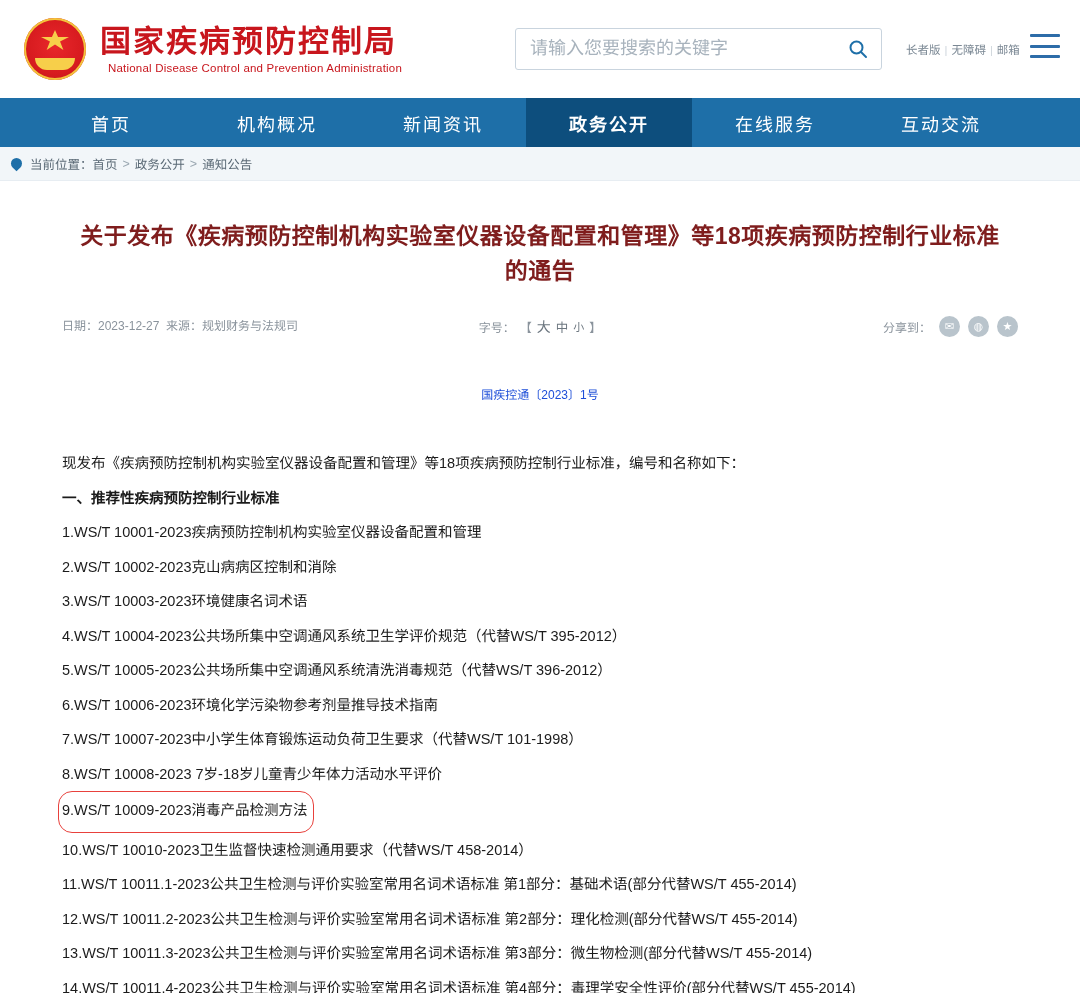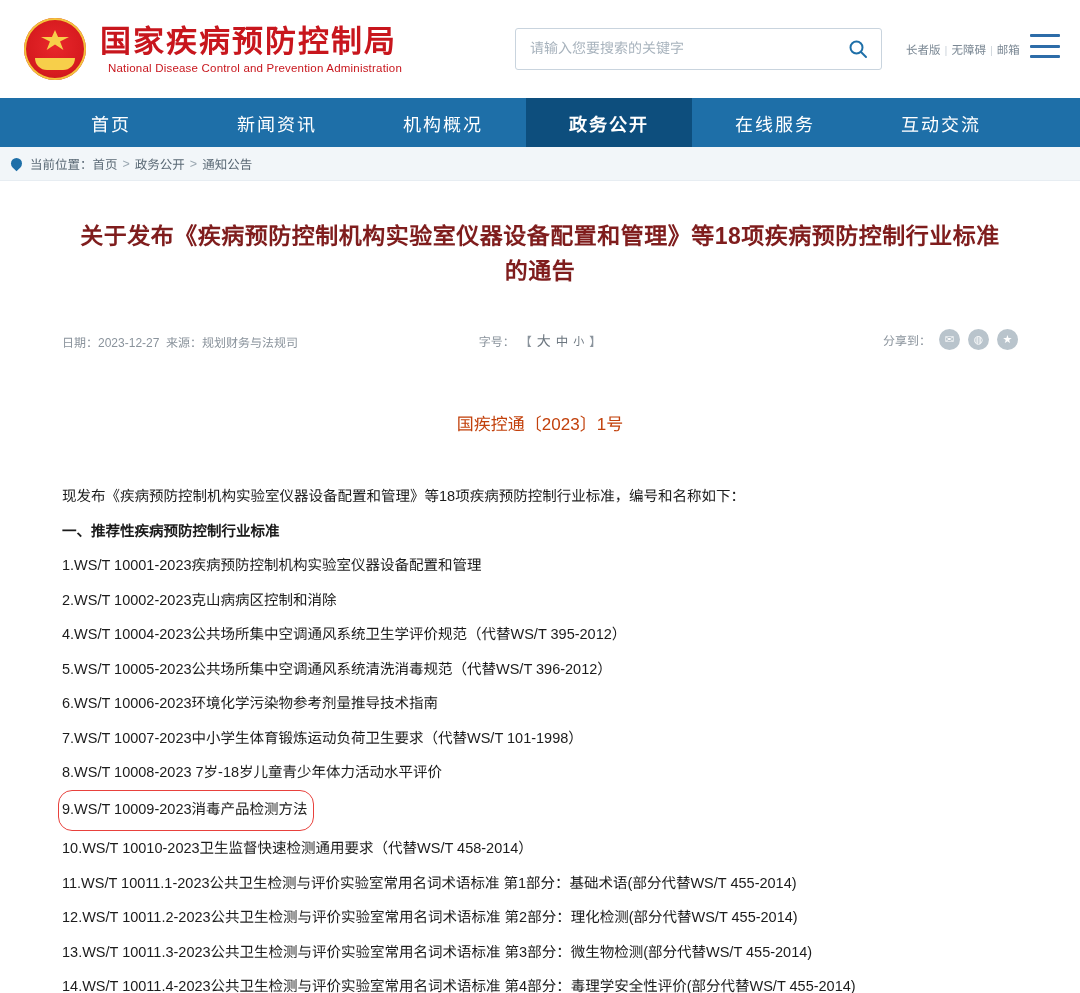--- a/index.html
+++ b/index.html
@@ -77,24 +77,24 @@
     background: #fff;
     display: flex;
     align-items: center;
   }
   .search-input {
     flex: 1;
     border: none;
     outline: none;
     height: 100%;
     padding: 0 14px;
-    font-size: 14px;
+    font-size: 18px;
     color: #be185d;
     background: transparent;
-    font-family: Liberation Serif, serif;
+    font-family: Liberation Mono, monospace;
   }
   .search-input::placeholder { color: #a8b3bd; }
   .search-btn {
     width: 46px; height: 100%;
     border: none;
     background: transparent;
     cursor: pointer;
     display: flex; align-items: center; justify-content: center;
   }
   .search-btn svg { display: block; }
@@ -173,21 +173,21 @@
     font-weight: bold;
     color: #7f1d1d;
     line-height: 1.5;
     padding: 38px 10px 0;
     letter-spacing: 0.5px;
   }
   .meta-row {
     margin-top: 28px;
     height: 34px;
     display: flex;
-    align-items: flex-end;
+    align-items: flex-start;
     position: relative;
     font-size: 12px;
     color: #8a939c;
   }
   .meta-left { white-space: nowrap; }
   .meta-center {
     position: absolute;
     left: 50%;
     transform: translateX(-50%);
     display: flex; align-items: center; gap: 5px;
@@ -208,23 +208,23 @@
     width: 21px; height: 21px; border-radius: 50%;
     display: inline-flex; align-items: center; justify-content: center;
     color: #fff; font-size: 11px;
   }
   .share-wechat { background: #b9c4cc; }
   .share-weibo  { background: #b9c4cc; }
   .share-star   { background: #b9c4cc; }
 
   .doc-no {
     text-align: center;
-    font-size: 17px;
-    color: #c2410c;
-    margin-top: 60px;
+    font-size: 12px;
+    color: #1d4ed8;
+    margin-top: 35px;
   }
   .body-text {
     margin-top: 44px;
     font-size: 14.5px;
     color: #1b1b1b;
     line-height: 2.38;
   }
   .body-text p { margin: 0; }
   .body-text p.bold { font-weight: bold; }
   .hl {
@@ -263,22 +263,22 @@
 
   <div class="menu-icon">
     <i></i>
       <i></i>
       <i></i>
   </div>
 </div>
 
 <div class="nav">
   <div class="nav-item">首页</div>
+  <div class="nav-item">机构概况</div>
   <div class="nav-item">新闻资讯</div>
-  <div class="nav-item">机构概况</div>
   <div class="nav-item active">政务公开</div>
   <div class="nav-item">在线服务</div>
   <div class="nav-item">互动交流</div>
 </div>
 
 <div class="crumb-bar">
   <span class="pin"></span>
   <span>当前位置：</span>
   <a href="#">首页</a>
   <span class="crumb-sep">&gt;</span>
@@ -313,20 +313,21 @@
     </div>
   </div>
 
   <div class="doc-no">国疾控通〔2023〕1号</div>
 
   <div class="body-text">
     <p>现发布《疾病预防控制机构实验室仪器设备配置和管理》等18项疾病预防控制行业标准，编号和名称如下：</p>
     <p class="bold">一、推荐性疾病预防控制行业标准</p>
     <p>1.WS/T 10001-2023疾病预防控制机构实验室仪器设备配置和管理</p>
     <p>2.WS/T 10002-2023克山病病区控制和消除</p>
+    <p>3.WS/T 10003-2023环境健康名词术语</p>
     <p>4.WS/T 10004-2023公共场所集中空调通风系统卫生学评价规范（代替WS/T 395-2012）</p>
     <p>5.WS/T 10005-2023公共场所集中空调通风系统清洗消毒规范（代替WS/T 396-2012）</p>
     <p>6.WS/T 10006-2023环境化学污染物参考剂量推导技术指南</p>
     <p>7.WS/T 10007-2023中小学生体育锻炼运动负荷卫生要求（代替WS/T 101-1998）</p>
     <p>8.WS/T 10008-2023 7岁-18岁儿童青少年体力活动水平评价</p>
     <p><span class="hl">9.WS/T 10009-2023消毒产品检测方法</span></p>
     <p>10.WS/T 10010-2023卫生监督快速检测通用要求（代替WS/T 458-2014）</p>
     <p>11.WS/T 10011.1-2023公共卫生检测与评价实验室常用名词术语标准 第1部分：基础术语(部分代替WS/T 455-2014)</p>
     <p>12.WS/T 10011.2-2023公共卫生检测与评价实验室常用名词术语标准 第2部分：理化检测(部分代替WS/T 455-2014)</p>
     <p>13.WS/T 10011.3-2023公共卫生检测与评价实验室常用名词术语标准 第3部分：微生物检测(部分代替WS/T 455-2014)</p>

